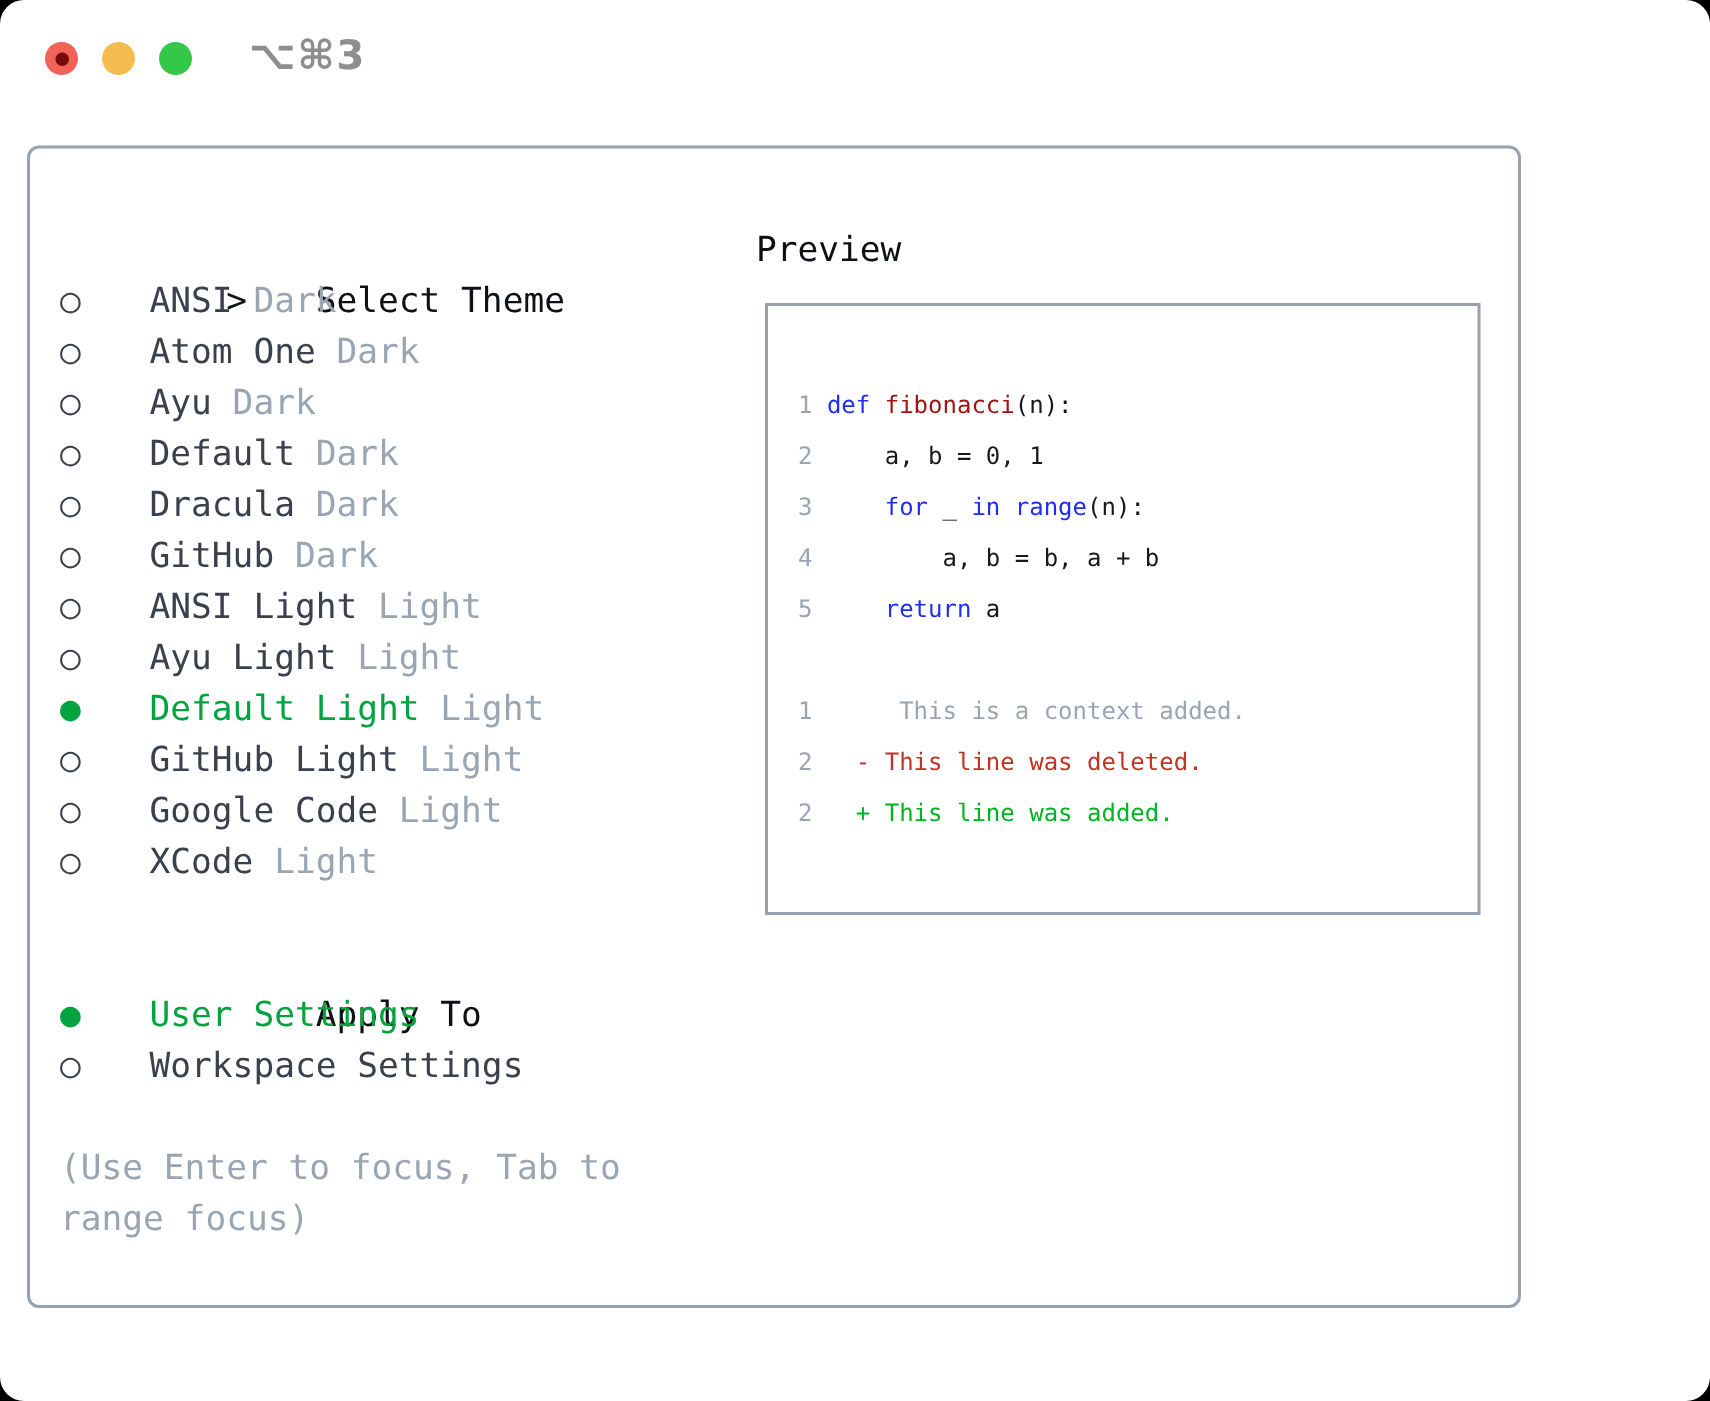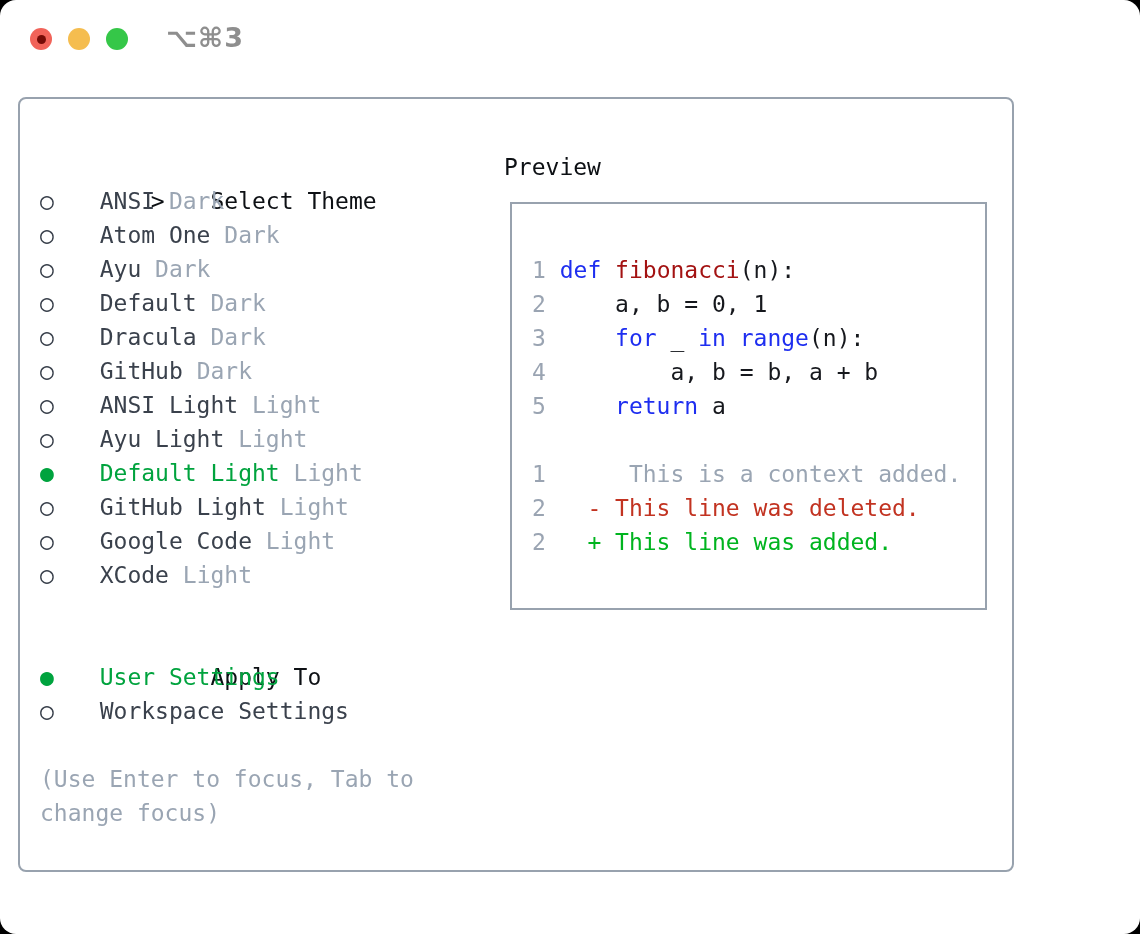--- a/index.html
+++ b/index.html
@@ -70,21 +70,21 @@
   
   .preview-title{
     position:absolute;left:484px;top:51px;height:34px;line-height:34px;
     font-size:23px;font-weight:normal;color:var(--text-black);
   }
   .preview-box{
     position:absolute;left:490px;top:103px;width:477px;height:408px;
     border:2px solid var(--border);background:#fff;
     padding:49px 8px 0 20px;overflow:hidden;
   }
-  .code-line{height:34px;line-height:34px;font-size:23px;white-space:pre;}
+  .code-line{height:34px;line-height:34px;font-size:16px;white-space:pre;}
   .code-line .ln{display:inline-block;width:2ch;color:var(--line-number);white-space:pre;}
   .seg-plain{color:var(--code-plain);}
   .seg-keyword{color:var(--code-keyword);}
   .seg-function{color:var(--code-function);}
   .seg-context{color:var(--muted);}
   .seg-deleted{color:var(--diff-deleted);}
   .seg-added{color:var(--diff-added);}
 </style>
 </head>
 <body>
@@ -123,21 +123,21 @@
       <div class="spacer"></div>
       <div class="row header">
         <span class="marker"> </span><span class="name" style="color:inherit">Apply To</span>
       </div>
       <div id="apply-list">
           <div class="row selected"><span class="marker">●</span><span class="name">User Settings</span></div>
           <div class="row"><span class="marker">○</span><span class="name">Workspace Settings</span></div>
         </div>
       <div class="spacer"></div>
       <div class="row hint">(Use Enter to focus, Tab to</div>
-      <div class="row hint">change focus)</div>
+      <div class="row hint">range focus)</div>
     </div>
 
     <div class="preview-title">Preview</div>
     <div class="preview-box">
       <div id="code-lines">
           <div class="code-line"><span class="ln">1</span><span class="seg-keyword">def</span><span class="seg-plain"> </span><span class="seg-function">fibonacci</span><span class="seg-plain">(n):</span></div>
           <div class="code-line"><span class="ln">2</span><span class="seg-plain">    a, b = 0, 1</span></div>
           <div class="code-line"><span class="ln">3</span><span class="seg-plain">    </span><span class="seg-keyword">for</span><span class="seg-plain"> _ </span><span class="seg-keyword">in</span><span class="seg-plain"> </span><span class="seg-keyword">range</span><span class="seg-plain">(n):</span></div>
           <div class="code-line"><span class="ln">4</span><span class="seg-plain">        a, b = b, a + b</span></div>
           <div class="code-line"><span class="ln">5</span><span class="seg-plain">    </span><span class="seg-keyword">return</span><span class="seg-plain"> a</span></div>

